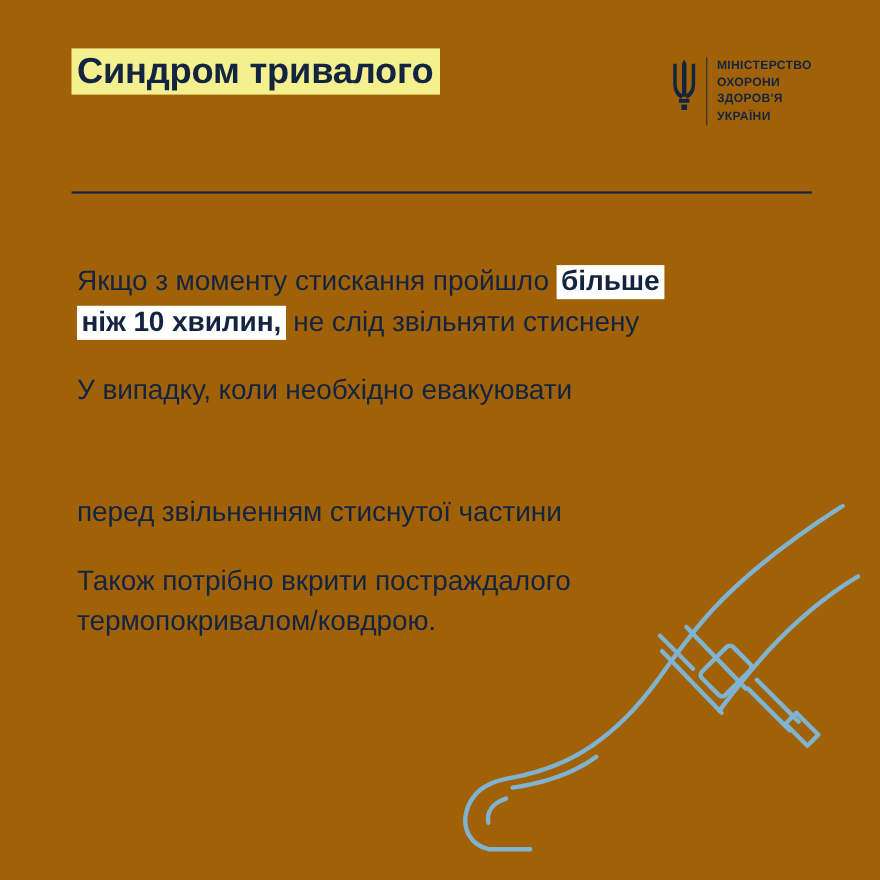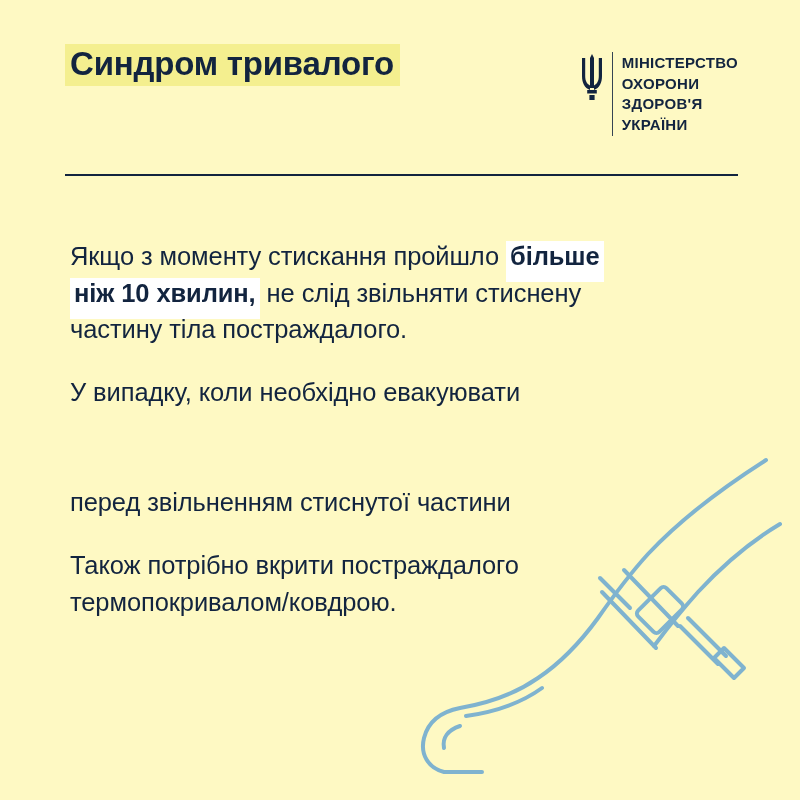--- a/index.html
+++ b/index.html
@@ -10,21 +10,21 @@
     width: 800px;
     height: 800px;
     background: #86c5e8;
     font-family: "Liberation Sans", sans-serif;
     overflow: hidden;
   }
   .card {
     position: relative;
     width: 800px;
     height: 800px;
-    background: #fef9c3;
+    background: #a16207;
     box-sizing: border-box;
     overflow: hidden;
   }
 
   
   .bg-art {
     position: absolute;
     right: 18px;
     bottom: 20px;
     width: 420px;
@@ -73,21 +73,21 @@
     margin-top: 2px;
   }
   .logo-divider {
     width: 1px;
     align-self: stretch;
     background: #12243f;
     opacity: 0.85;
   }
   .logo-text {
     color: #12243f;
-    font-size: 15px;
+    font-size: 11px;
     font-weight: bold;
     line-height: 1.38;
     letter-spacing: 0.3px;
     text-transform: uppercase;
     padding-top: 1px;
   }
   .rule {
     position: absolute;
     left: 65px;
     right: 62px;
@@ -106,21 +106,21 @@
   .para {
     color: #12243f;
     font-size: 25.5px;
     line-height: 1.44;
     margin: 0 0 26px 0;
     letter-spacing: -0.1px;
   }
   .para:last-child { margin-bottom: 0; }
   .hl {
     background: #ffffff;
-    padding: 1px 4px 12px 4px;
+    padding: 1px 4px 2px 4px;
     box-decoration-break: clone;
     -webkit-box-decoration-break: clone;
   }
   .hl-bold {
     font-weight: bold;
   }
 </style>
 </head>
 <body>
 
@@ -171,21 +171,20 @@
     </div>
   </div>
 
   <div class="rule"></div>
 
   <div class="content">
 
     <p class="para">
       <span>Якщо з моменту стискання пройшло </span><span class="hl hl-bold">більше</span><br>
       <span class="hl hl-bold">ніж 10 хвилин,</span><span> не слід звільняти стиснену</span><br>
-      <span>частину тіла постраждалого.</span>
     </p>
 
     <p class="para">
       <span>У випадку, коли необхідно евакуювати</span><br>
       <br>
       <br>
       <span>перед звільненням стиснутої частини</span><br>
     </p>
 
     <p class="para">

